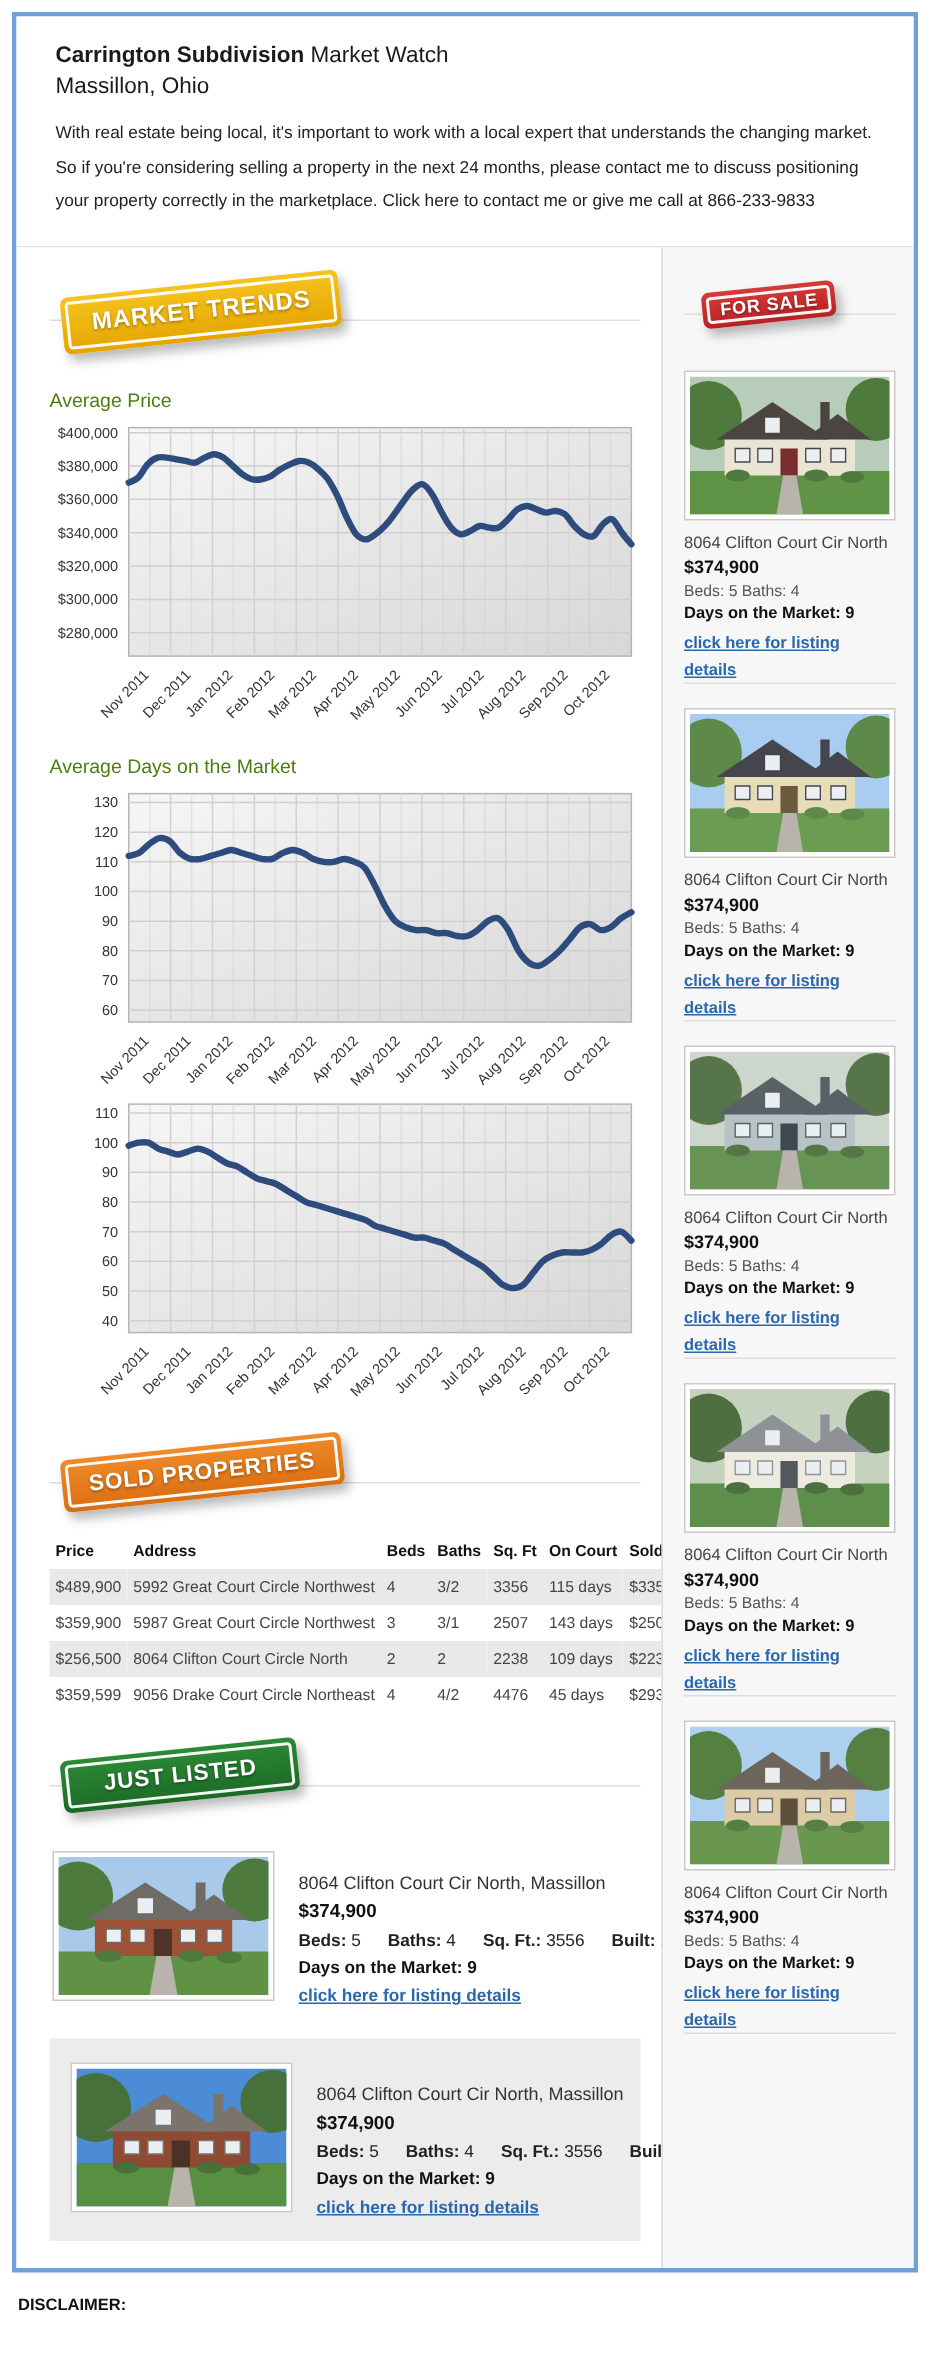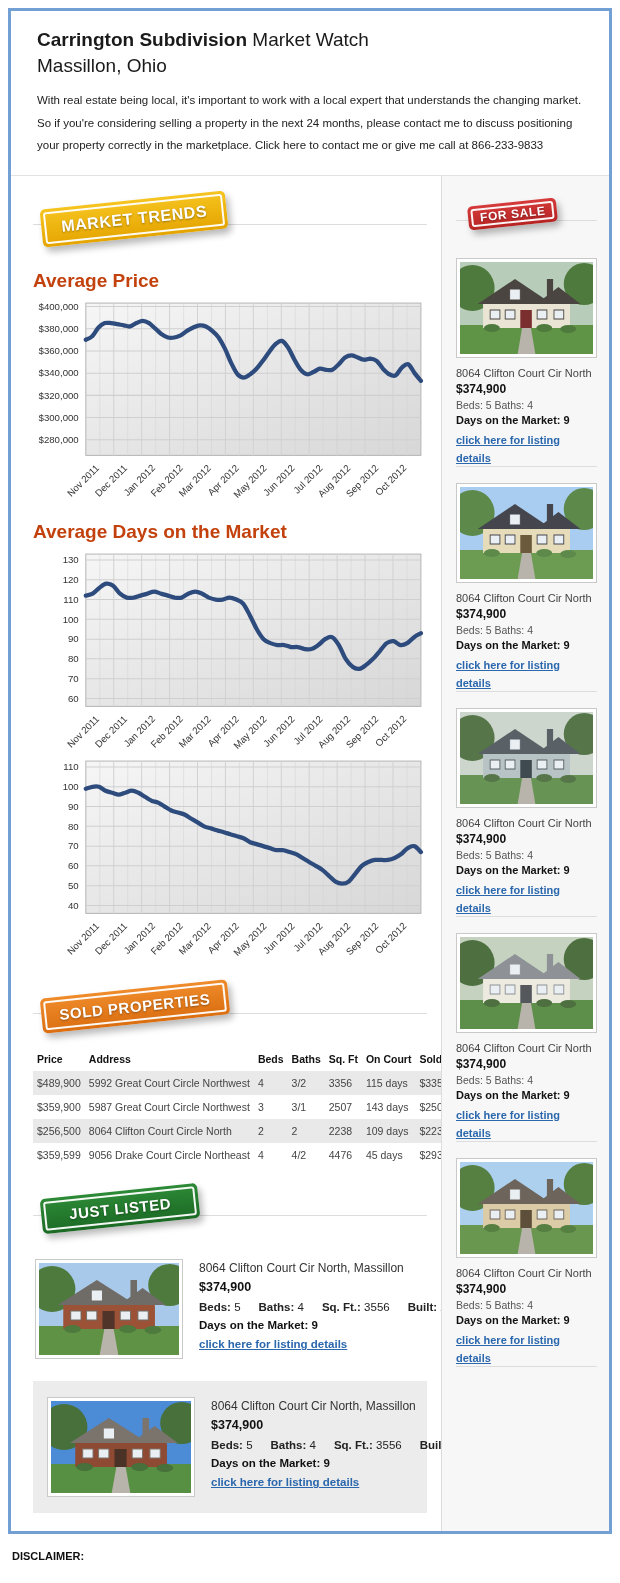--- a/index.html
+++ b/index.html
@@ -3,21 +3,21 @@
 <meta charset="utf-8">
 <style>
   * { box-sizing: border-box; }
   html,body { margin:0; padding:0; background:#fff; }
   body { width:620px; font-family:"Liberation Sans", sans-serif; color:#222; }
 
   .frame { margin:8px 8px 0 8px; border:3px solid #72a0d4; background:#fff; }
 
   
   .header { padding:16px 26px 12px 26px; border-bottom:1px solid #e2e2e2; background:#fff; }
-  .title { font-size:19px; line-height:1.38; color:#1a1a1a; }
+  .title { font-size:15px; line-height:1.38; color:#1a1a1a; }
   .title strong { font-weight:bold; }
   .intro { font-size:11.5px; line-height:1.95; color:#222; margin:10px 0 6px; }
 
   
   .content { display:flex; align-items:stretch; }
   .main { flex:1; min-width:0; padding:12px 14px 18px 22px; background:#fff; }
   .sidebar { width:168px; flex:none; background:#f7f7f7; border-left:1px solid #dcdcdc; padding:14px 12px 16px 14px; }
 
   
   .badge-row { position:relative; height:58px; margin:8px 0 2px; }
@@ -26,42 +26,42 @@
            color:#fff; font-weight:bold; letter-spacing:.6px; border-radius:5px;
            text-shadow:0 1px 2px rgba(0,0,0,.35); box-shadow:3px 5px 7px rgba(0,0,0,.28); z-index:2; }
   .stamp::before { content:""; position:absolute; inset:3px; border:2px solid rgba(255,255,255,.95); border-radius:3px; }
   .stamp.yellow { background:linear-gradient(#f6c41f, #e5a400); font-size:16px; padding:10px 20px; }
   .stamp.orange { background:linear-gradient(#ef8b2a, #da6e10); font-size:15px; padding:9px 18px; }
   .stamp.green  { background:linear-gradient(#2c8a36, #1c6a25); font-size:15px; padding:9px 28px; }
   .stamp.red    { background:linear-gradient(#d63a3a, #b62222); font-size:12px; padding:5px 12px; margin-left:12px; }
   .badge-row.small { height:44px; }
   .badge-row.small .rule { top:22px; }
 
-  h2.section { font-size:19px; font-weight:bold; color:#c2410c; margin:16px 0 6px; }
+  h2.section { font-size:13px; font-weight:normal; color:#4d7c0f; margin:16px 0 6px; }
   .chart { width:100%; }
   .chart svg { display:block; }
 
   
   table.sold { width:100%; border-collapse:collapse; margin-top:4px; }
   table.sold th { font-size:10.5px; text-align:left; color:#111; padding:6px 4px; white-space:nowrap; }
   table.sold td { font-size:10.5px; color:#444; padding:6px 4px; white-space:nowrap; }
   table.sold tr.shade { background:#e9e9e9;margin-left:48px; }
 
   
   a.link { color:#2a67ad; font-weight:bold; text-decoration:underline; cursor:pointer; }
 
   
   .photo-frame { background:#fff; border:1px solid #c9c9c9; padding:3px; }
   .photo-frame svg { display:block; width:100%; height:100%; }
 
   
   .listing { display:flex; gap:16px; padding:12px 2px; }
   .listing.alt { background:#ececec; padding:16px 14px; margin-top:10px; }
   .listing .photo-frame { width:148px; height:100px; flex:none; align-self:flex-start; }
-  .ldetails { font-size:11.5px; padding-top:2px; }
+  .ldetails { font-size:11.5px; padding-top:2px;margin-top:12px; }
   .laddr { font-size:12px; color:#333; margin-bottom:5px; }
   .lprice { font-size:12.5px; font-weight:bold; color:#111; margin-bottom:7px; }
   .lspecs { margin-bottom:6px; color:#222; }
   .lspecs .seg { margin-right:18px; white-space:nowrap; }
   .ldays { font-weight:bold; margin-bottom:7px; color:#111; }
   .ldetails a.link { font-size:11.5px; }
 
   
   .card { margin-top:16px; border-bottom:1px solid #ddd; }
   .card .photo-frame { height:100px; }

